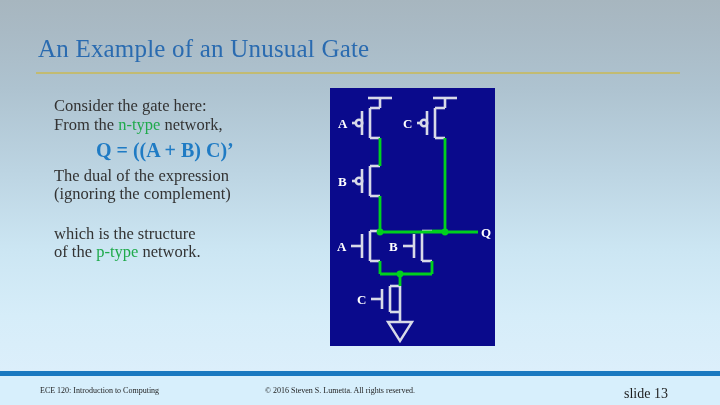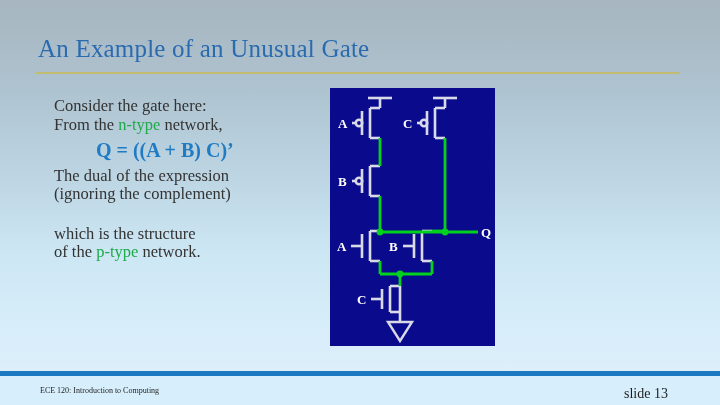--- a/index.html
+++ b/index.html
@@ -252,15 +252,16 @@
         <text x="59" y="163">B</text>
         <text x="27" y="216">C</text>
         <text x="151" y="149">Q</text>
       </g>
     </svg>
   </div>
 
   <div class="footer-bar"></div>
   <div class="footer"></div>
   <div class="footer-left">ECE 120: Introduction to Computing</div>
+  <div class="footer-center">© 2016 Steven S. Lumetta.  All rights reserved.</div>
   <div class="footer-right">slide 13</div>
 
 </div>
 
 </body></html>

